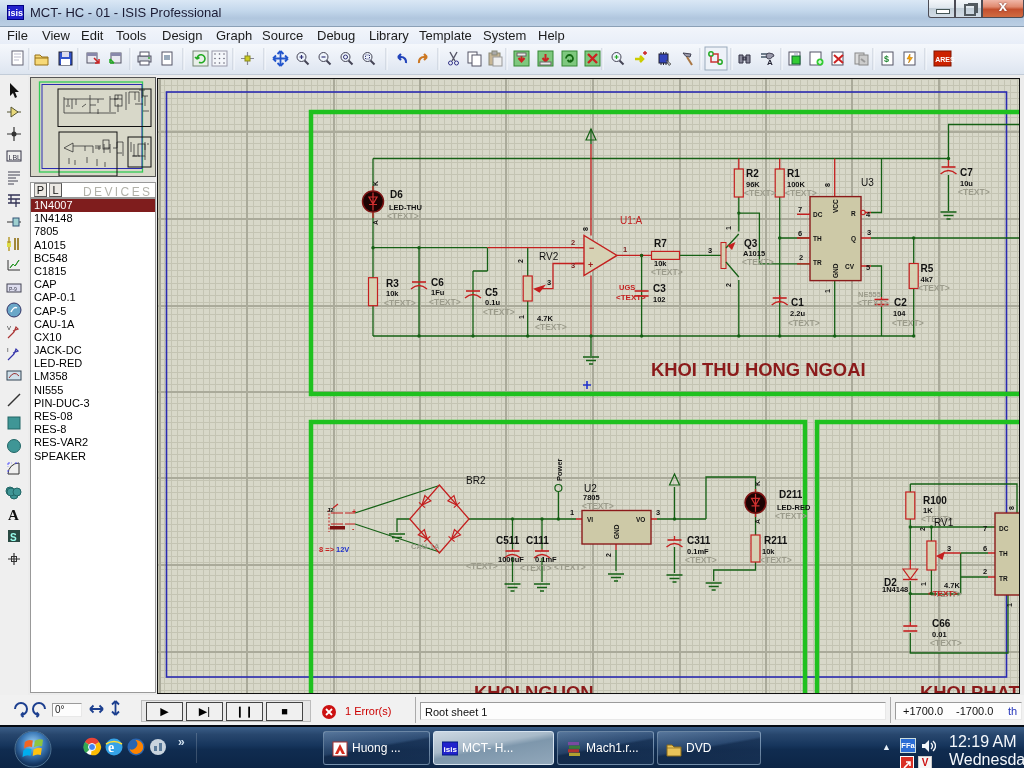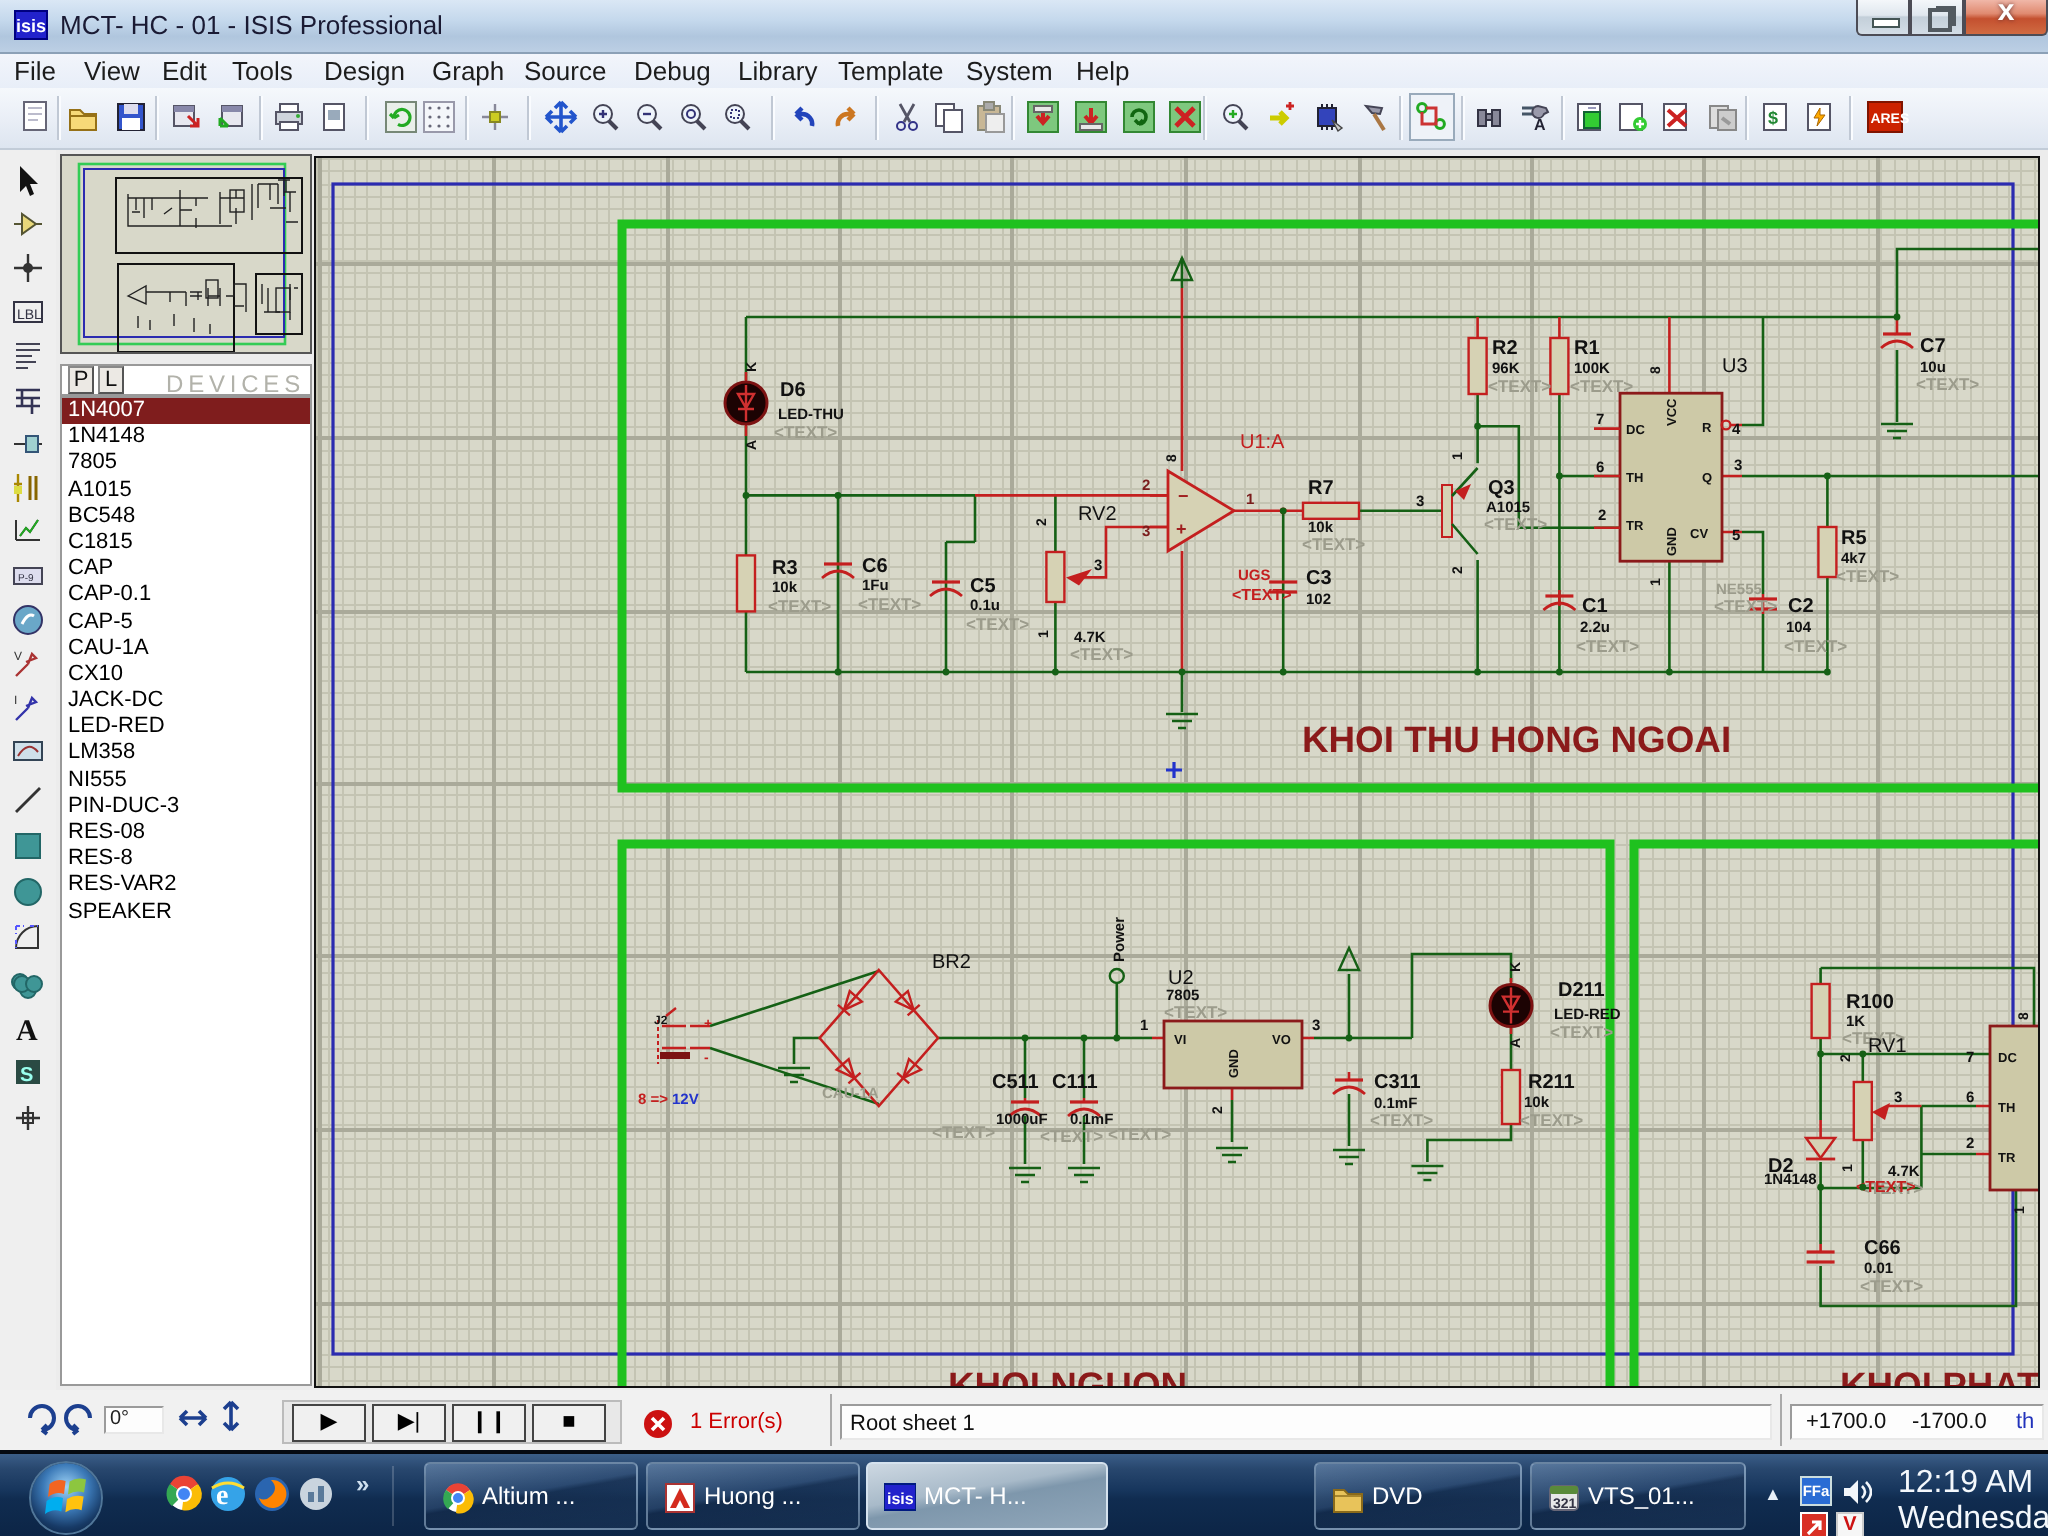--- a/index.html
+++ b/index.html
@@ -758,59 +758,50 @@
           <circle cx="10" cy="10" r="8.5" fill="#2a65b0"></circle>
           <path d="M10,3 a7,7 0 1 1 -6.5,9 q3,2 6,-1 q4,-4 0,-8 z" fill="#ff8400"></path>
         </g>
 <g transform="translate(66,0)">
           <circle cx="10" cy="10" r="8" fill="#c9d4de"></circle>
           <path d="M6,14 v-5 h3 v5 m2,0 v-8 h3 v8" fill="#5a7a9a"></path>
         </g>
 </svg>
       <div class="abs" style="left:178px;top:8px;color:#cfe0ef;font-size:12px;font-weight:bold">»</div>
       <div class="abs" style="left:196px;top:6px;width:1px;height:30px;background:rgba(255,255,255,.18)"></div>
-      <div class="taskbtn" style="left:212px;width:107px">
-        <svg class="ticon" width="16" height="16">
-          <circle cx="8" cy="8" r="7" fill="#fff"></circle>
-          <path d="M8,8 L2,4 a7,7 0 0 1 12,0 z" fill="#ea4335"></path>
-          <path d="M8,8 L2,4 a7,7 0 0 0 1,9.5 z" fill="#34a853"></path>
-          <path d="M8,8 l6,-4 a7,7 0 0 1 -7,11.5 z" fill="#fbbc05"></path>
-          <circle cx="8" cy="8" r="3" fill="#4285f4" stroke="#fff"></circle>
-        </svg>
-        <span class="lbl" style="color:#fff">Altium ...</span>
-      </div>
       <div class="taskbtn" style="left:323px;width:107px">
         <svg class="ticon" width="16" height="16">
           <rect x="1" y="1" width="14" height="14" fill="#fff" stroke="#a33"></rect>
           <path d="M3,13 L8,3 L13,13 z" fill="#d42b1e"></path>
           <path d="M6,13 l2,-4 2,4" fill="#fff"></path>
         </svg>
         <span class="lbl" style="color:#fff">Huong ...</span>
       </div>
       <div class="taskbtn active" style="left:433px;width:121px">
         <svg class="ticon" width="16" height="16">
           <rect x="0" y="1" width="16" height="13" fill="#2222cc" stroke="#001a80"></rect>
           <text x="1.5" y="11" font-size="8" font-weight="bold" fill="#fff" font-family="Liberation Sans">isis</text>
         </svg>
         <span class="lbl" style="color:#fff">MCT- H...</span>
       </div>
+      <div class="taskbtn" style="left:557px;width:97px">
+        <svg class="ticon" width="16" height="16">
+          <rect x="2" y="1" width="11" height="3.2" fill="#7a4aa0"></rect>
+          <rect x="3" y="4.6" width="11" height="3.2" fill="#3a7a3a"></rect>
+          <rect x="2" y="8.2" width="11" height="3.2" fill="#b03030"></rect>
+          <rect x="3" y="11.8" width="11" height="3.2" fill="#b0a030"></rect>
+        </svg>
+        <span class="lbl" style="color:#fff">Mach1.r...</span>
+      </div>
       <div class="taskbtn" style="left:657px;width:104px">
         <svg class="ticon" width="16" height="16">
           <path d="M1,4 h5 l2,2 h7 v9 h-14 z" fill="#e8c35a" stroke="#8a6a1a"></path>
           <path d="M1,7 h14" stroke="#8a6a1a" stroke-width=".7"></path>
         </svg>
         <span class="lbl" style="color:#fff">DVD</span>
-      </div>
-      <div class="taskbtn" style="left:765px;width:108px">
-        <svg class="ticon" width="16" height="16">
-          <rect x="1" y="2" width="14" height="12" rx="2" fill="#e8e8e8" stroke="#667"></rect>
-          <rect x="1" y="2" width="14" height="4" rx="1" fill="#5a8a3a"></rect>
-          <text x="2.5" y="13" font-size="7" font-weight="bold" fill="#334" font-family="Liberation Sans">321</text>
-        </svg>
-        <span class="lbl" style="color:#fff">VTS_01...</span>
       </div>
       <div class="abs" style="left:882px;top:15px;color:#e8f0f8;font-size:9px">▲</div>
       <div class="abs" style="left:900px;top:11px;width:16px;height:15px;background:#2a6cd4;border:1px solid #cdd;color:#fff;font-size:7.5px;font-weight:bold;text-align:center;line-height:14px">FFa</div>
       <svg class="abs" style="left:920px;top:11px" width="16" height="16">
         <path d="M2,6 h3 l4,-4 v12 l-4,-4 h-3 z" fill="#f2f6fa"></path>
         <path d="M11,5 q3,3 0,6 M13,3 q5,5 0,10" stroke="#f2f6fa" stroke-width="1.3" fill="none"></path>
       </svg>
       <div class="abs" style="left:900px;top:29px;width:14px;height:13px;background:#d93025;border:1px solid #fff"><svg width="12" height="11">
           <path d="M3,8 L9,2 m-4,0 h4 v4" stroke="#fff" stroke-width="1.6" fill="none"></path>
         </svg></div>

